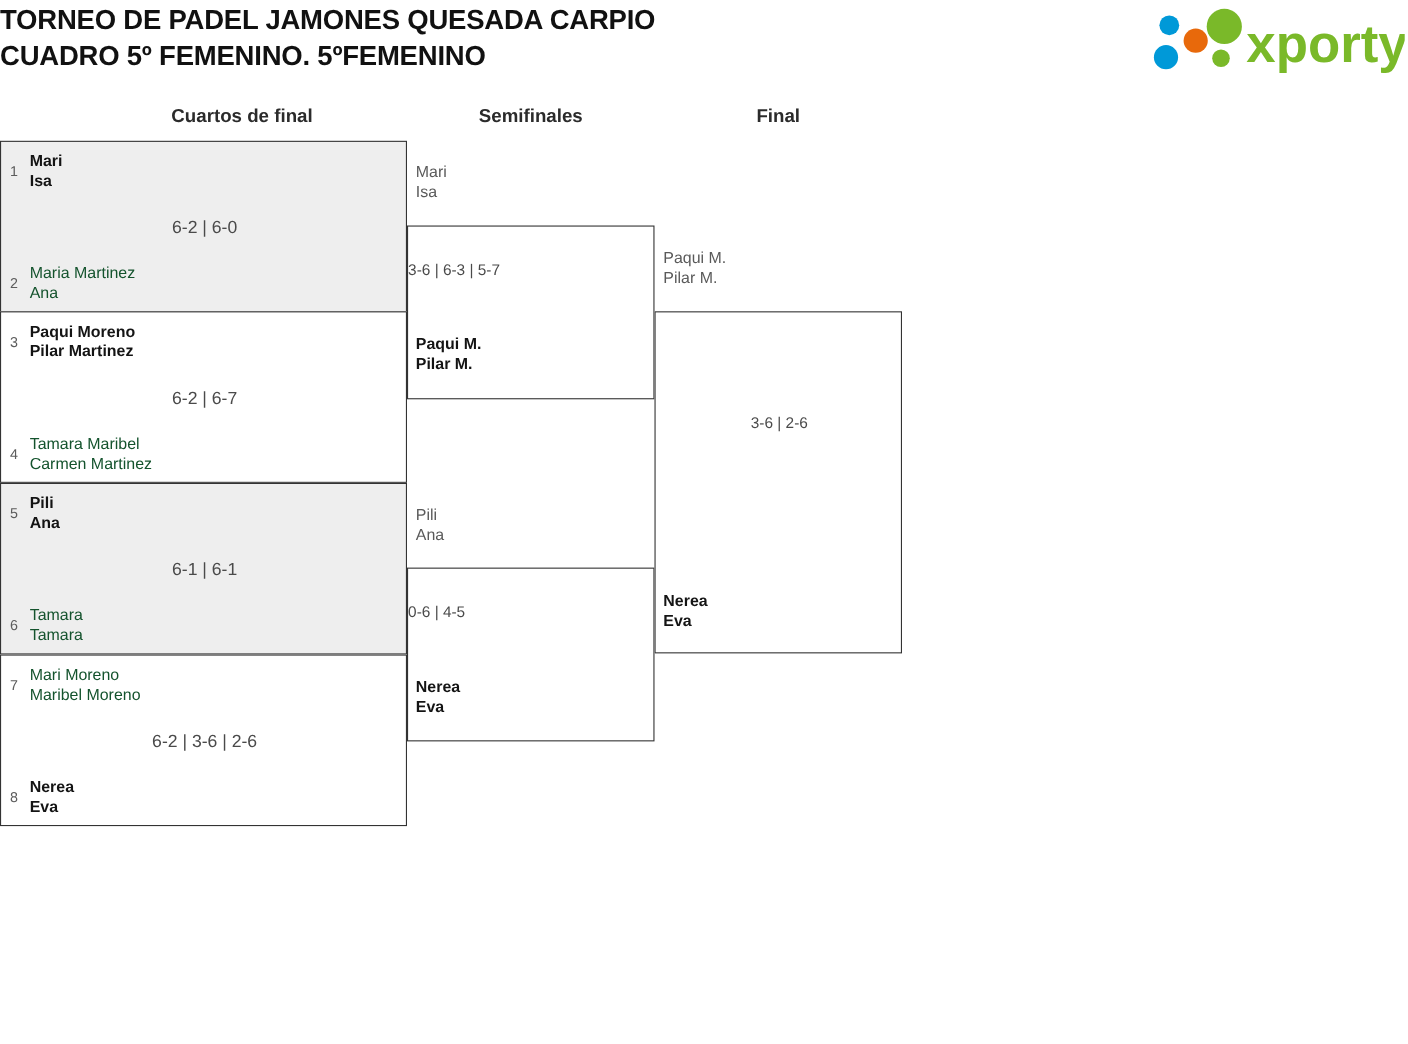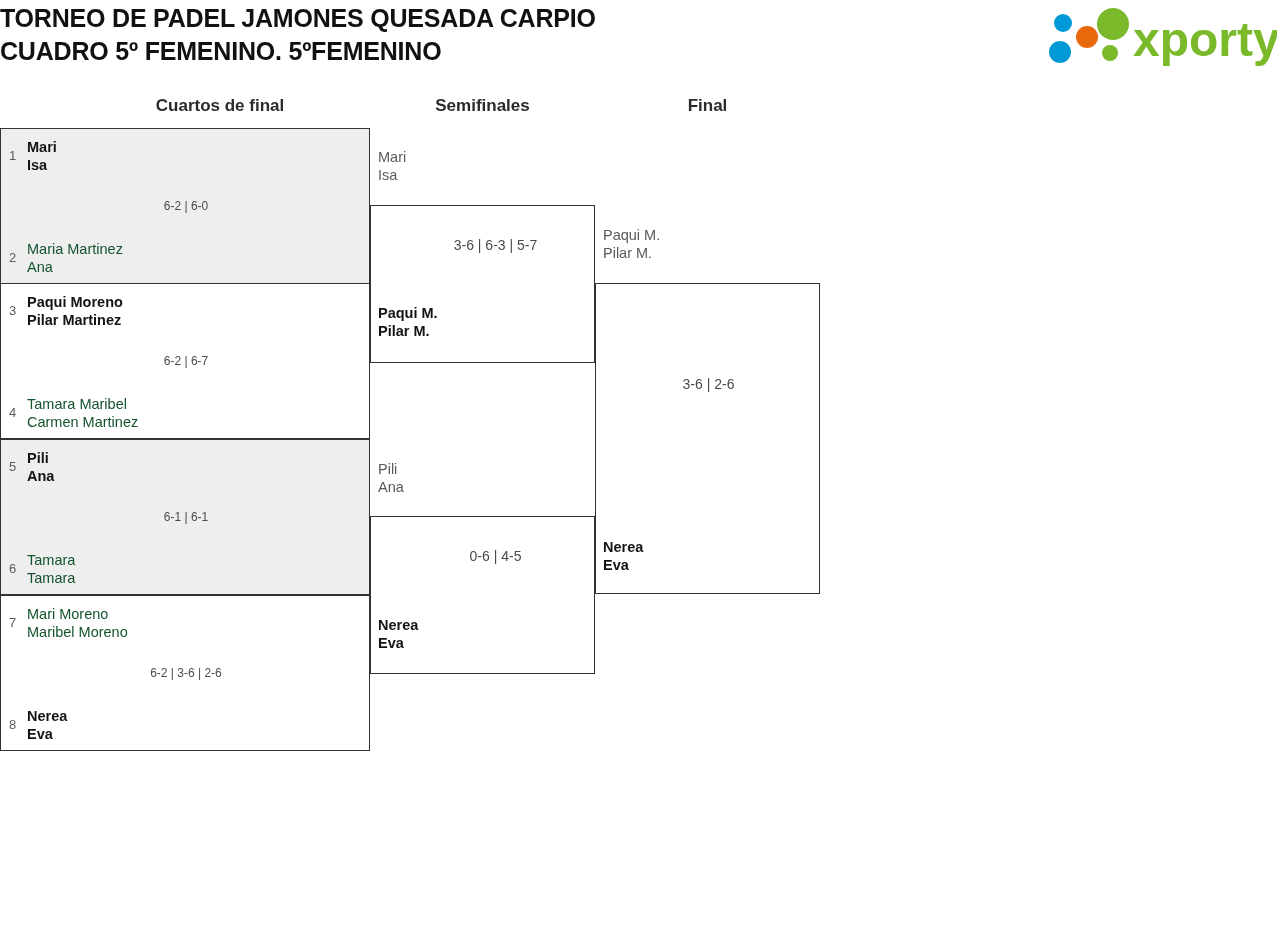--- a/index.html
+++ b/index.html
@@ -67,40 +67,40 @@
   .team .players{display:flex;flex-direction:column;line-height:18px;}
   .team .players span{font-size:14.5px;white-space:nowrap;}
   .team.winner .players span{font-weight:700;color:#141414;}
   .team.loser  .players span{font-weight:400;color:#14532d;}
   .team.top{top:9px;}
   .team.bot{top:111px;}
 
   
   .score{
     position:absolute;left:0;width:370px;text-align:center;
-    font-size:12px;color:#4a4a4a;
+    font-size:16px;color:#4a4a4a;
   }
   .qf .score{top:70px;}
 
   
   .outname{position:absolute;display:flex;flex-direction:column;line-height:18px;}
   .outname span{font-size:14.5px;white-space:nowrap;}
   .outname.winner span{font-weight:700;color:#141414;}
   .outname.loser  span{font-weight:400;color:#5a5a5a;}
 
   
   #sf0-top{left:378px;top:148px;}
   #sf0-bot{left:378px;top:304px;}
   #sf1-top{left:378px;top:460px;}
   #sf1-bot{left:378px;top:616px;}
   #fn-top{left:603px;top:226px;}
   #fn-bot{left:603px;top:538px;}
 
-  .sf .score{position:absolute;left:0;width:225px;text-align:center;top:31px;
-             font-size:14px;color:#4a4a4a;margin-left:12px;}
+  .sf .score{position:absolute;left:0;width:225px;text-align:left;top:31px;
+             font-size:14px;color:#4a4a4a;}
   .fn .score{position:absolute;left:0;width:225px;text-align:center;top:92px;
              font-size:14px;color:#4a4a4a;}
 </style>
 </head>
 <body>
 
 <div class="header">
 
   <div class="title">
     <span class="title-line">TORNEO DE PADEL JAMONES QUESADA CARPIO</span>

